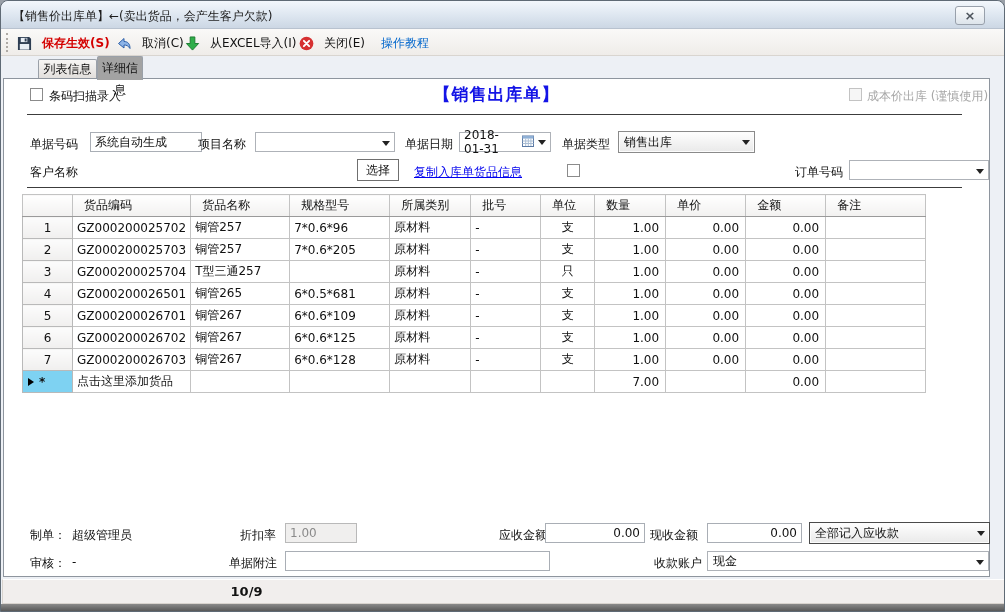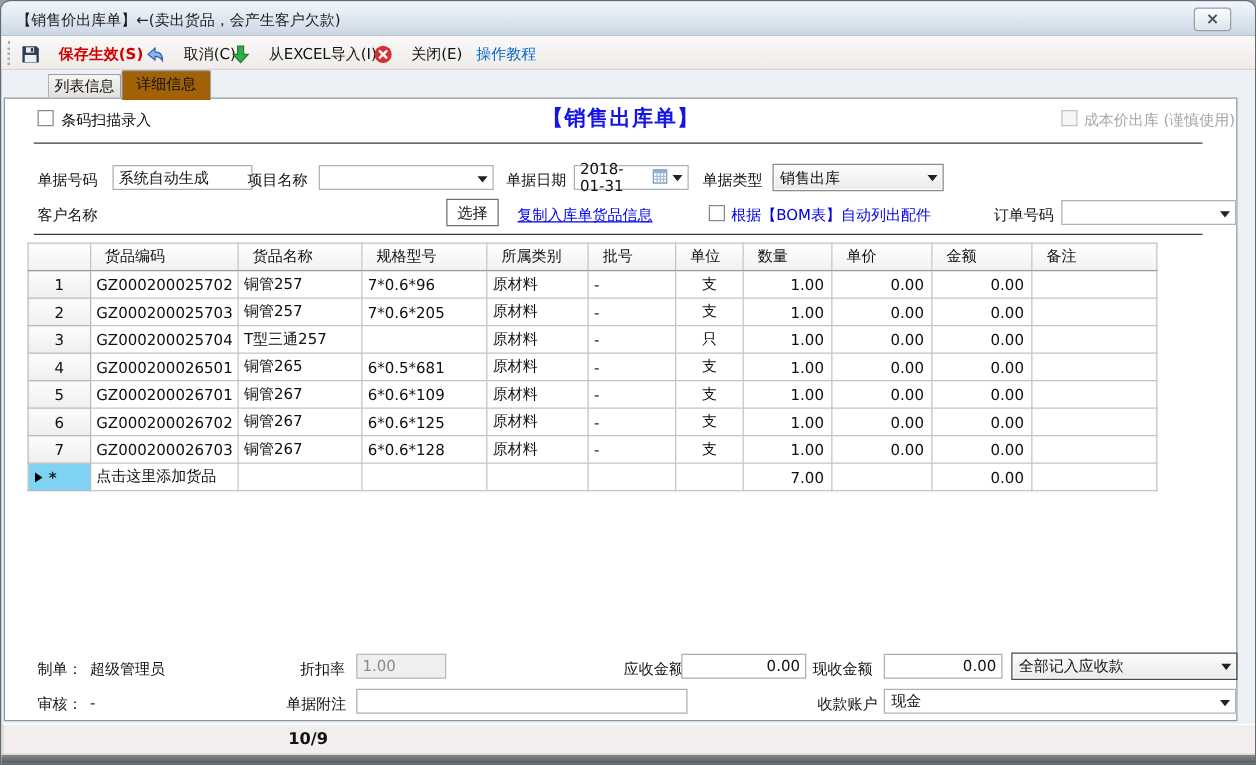--- a/index.html
+++ b/index.html
@@ -9,32 +9,32 @@
   html,body{width:1005px;height:612px;}
   body{font-family:"DejaVu Sans","Liberation Sans",sans-serif; font-size:12px; color:#111; background:#9aa0a8;}
   .window{position:relative;width:1005px;height:612px;background:#edf0f5;border:1px solid #5f6a75;border-radius:8px 8px 0 0;overflow:hidden;}
   
   .titlebar{position:absolute;left:0;top:0;width:100%;height:28px;background:linear-gradient(#f3f7fc,#dde6f0 55%,#ccd7e4);border-bottom:1px solid #b8c2cf;border-radius:7px 7px 0 0;}
   .titlebar .title{position:absolute;left:12px;top:7px;color:#1c1c1c;}
   .win-close{position:absolute;right:19px;top:5px;width:30px;height:19px;border:1px solid #98a0ab;border-radius:3px;background:linear-gradient(#fbfcfd,#dde4eb);display:flex;align-items:center;justify-content:center;color:#4c535b;font-weight:bold;font-size:13px;line-height:1;}
   
   .toolbar{position:absolute;left:0;top:28px;width:100%;height:27px;background:linear-gradient(#faf9f8,#efece9);border-bottom:1px solid #d9d5d0;}
   .grip{position:absolute;left:5px;top:4px;height:19px;border-left:2px dotted #aeaaa5;}
-  .tb-btn{position:absolute;top:3px;height:22px;display:flex;align-items:center;gap:15px;padding:0 3px;white-space:nowrap;}
+  .tb-btn{position:absolute;top:3px;height:22px;display:flex;align-items:center;gap:10px;padding:0 3px;white-space:nowrap;}
   .tb-btn svg{display:block;}
   .tb-save{left:13px;} .tb-save .lab{color:var(--save-red);font-weight:bold;}
   .tb-cancel{left:112px;}
   .tb-excel{left:181px;}
   .tb-close{left:295px;}
   .tb-tut{left:377px;color:#0066cc;}
   
   .tabstrip{position:absolute;left:0;top:55px;width:100%;height:23px;}
   .tab{position:absolute;text-align:center;border:1px solid #9aa0a8;border-bottom:none;margin-left:34px;}
   .tab-list{left:3px;top:3px;width:59px;height:19px;line-height:18px;background:linear-gradient(#f6f5f4,#e2dfdc);border-radius:2px 2px 0 0;}
-  .tab-detail{left:62px;top:0;width:72px;height:24px;line-height:22px;background:#a16207;z-index:3;border-radius:2px 2px 0 0;font-family:Liberation Mono, monospace;}
+  .tab-detail{left:62px;top:0;width:46px;height:24px;line-height:22px;background:#a3a3a3;z-index:3;border-radius:2px 2px 0 0;}
   
   .content{position:absolute;left:2px;top:77px;width:987px;height:499px;background:#fff;border:1px solid #8e959e;z-index:2;}
   .lbl{position:absolute;white-space:nowrap;}
   .chk{position:absolute;width:13px;height:13px;border:1px solid #8b8b8b;background:#fff;}
   .chk.disabled{border-color:#c3c3c3;background:#f6f6f6;}
   .doc-title{position:absolute;left:0;right:0;top:4px;text-align:center;color:var(--accent-blue);font-weight:bold;font-size:17px;letter-spacing:1px;}
   .gray{color:#a6a6a6;}
   .sepline{position:absolute;left:23px;width:935px;height:1px;background:#3c3c3c;}
   .line1{top:35px;} .line2{top:108px;}
   .tbox{position:absolute;height:20px;border:1px solid #a9aeb5;background:#fff;font-size:12px;padding:0 4px;font-family:inherit;color:#111;}
@@ -180,21 +180,20 @@
     <span class="lbl p-type-lab">单据类型</span>
     <div class="combo raised p-type-combo">
       <span>销售出库</span>
       <span class="arrow"></span>
     </div>
 
     <span class="lbl p-cust-lab">客户名称</span>
     <div class="btn p-select-btn">选择</div>
     <a class="link p-copy-link">复制入库单货品信息</a>
     <div class="chk p-bom-box"></div>
-    <span class="lbl bluetext p-bom-lab">根据【BOM表】自动列出配件</span>
     <span class="lbl p-order-lab">订单号码</span>
     <div class="combo p-order-combo">
       <span></span>
       <span class="arrow"></span>
     </div>
     <div class="sepline line2"></div>
 
     <table class="grid">
       <colgroup>
         <col style="width:50px">

